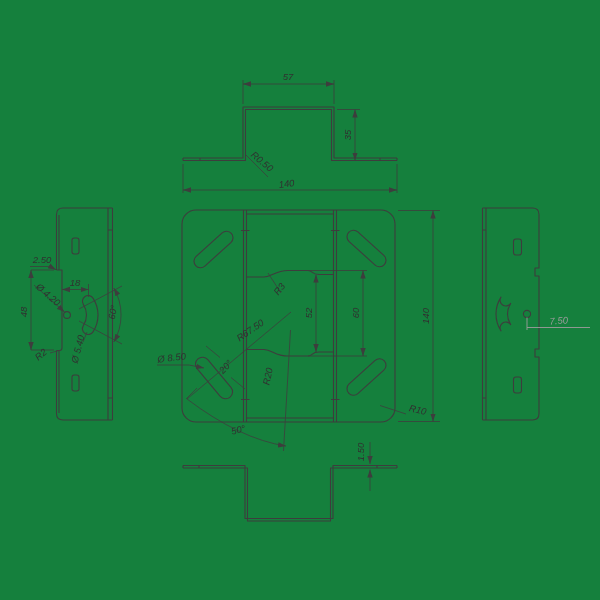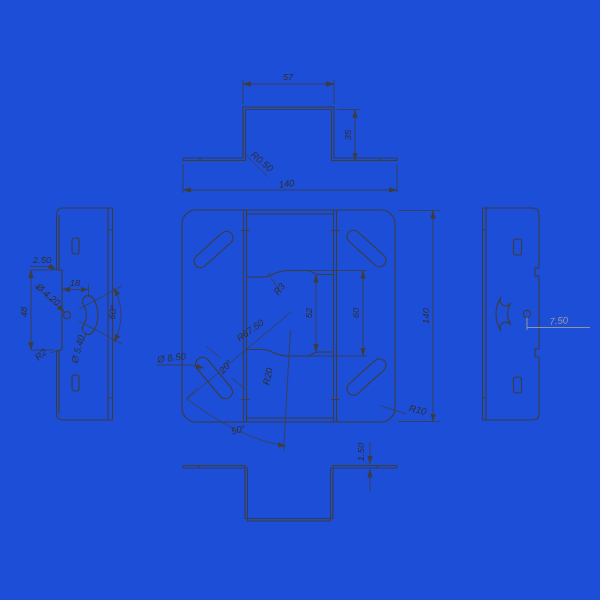--- a/index.html
+++ b/index.html
@@ -1,16 +1,16 @@
 <!DOCTYPE html>
 <html><head>
 <meta charset="utf-8">
 <style>
   html,body{margin:0;padding:0;background:#ffffff;}
-  .stage{position:relative;width:600px;height:600px;background:#1d4ed8;overflow:hidden;}
+  .stage{position:relative;width:600px;height:600px;background:#15803d;overflow:hidden;}
   svg{position:absolute;left:0;top:0;}
   .ol{fill:none;stroke:#3d3d3d;stroke-width:1.1;stroke-linejoin:round;stroke-linecap:butt;}
   .dm{fill:none;stroke:#3d3d3d;stroke-width:0.8;stroke-linecap:butt;}
   .gy{fill:none;stroke:#9c9c9c;stroke-width:0.9;}
   text.dt{font:italic 9.5px "Liberation Sans",sans-serif;fill:#303030;text-anchor:middle;}
   text.gyt{fill:#9c9c9c;}
 </style>
 </head>
 <body>
 

